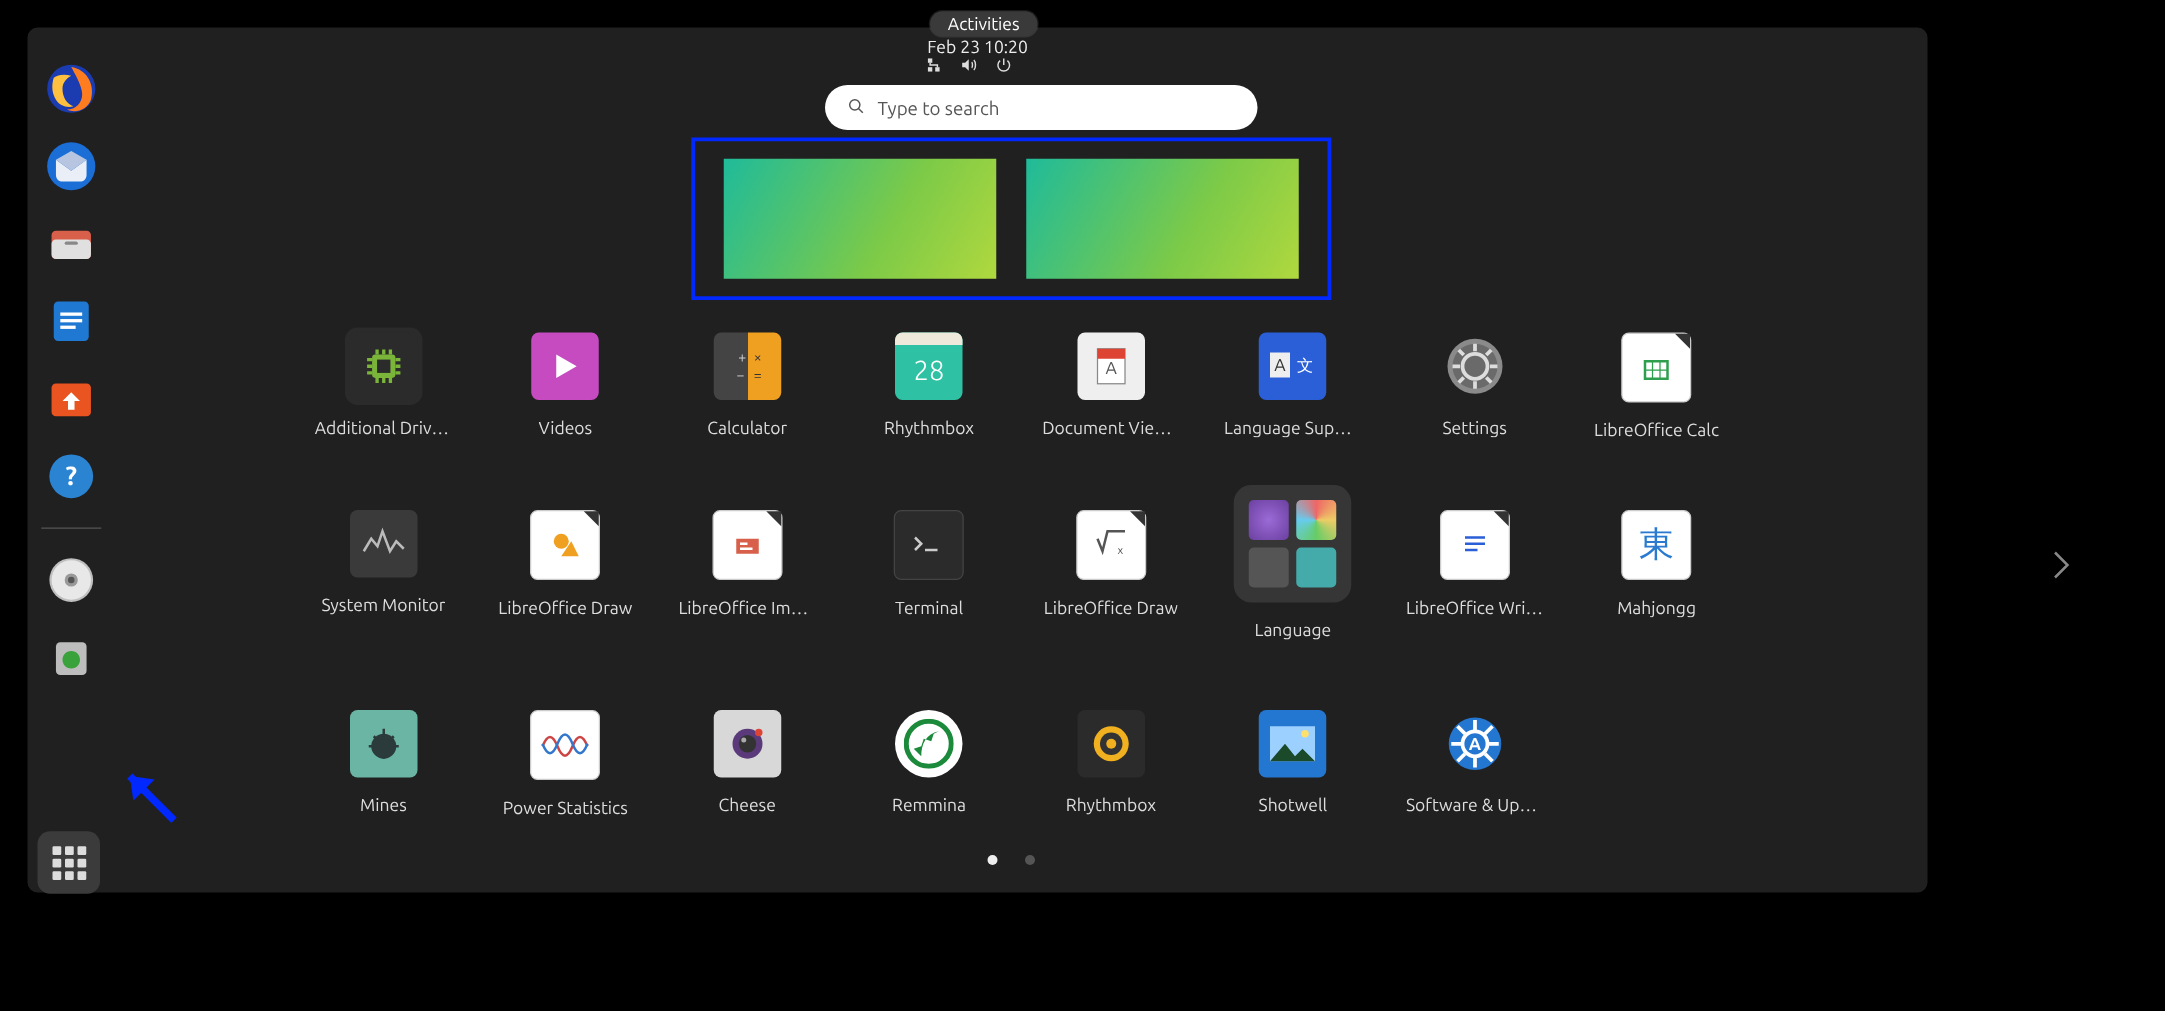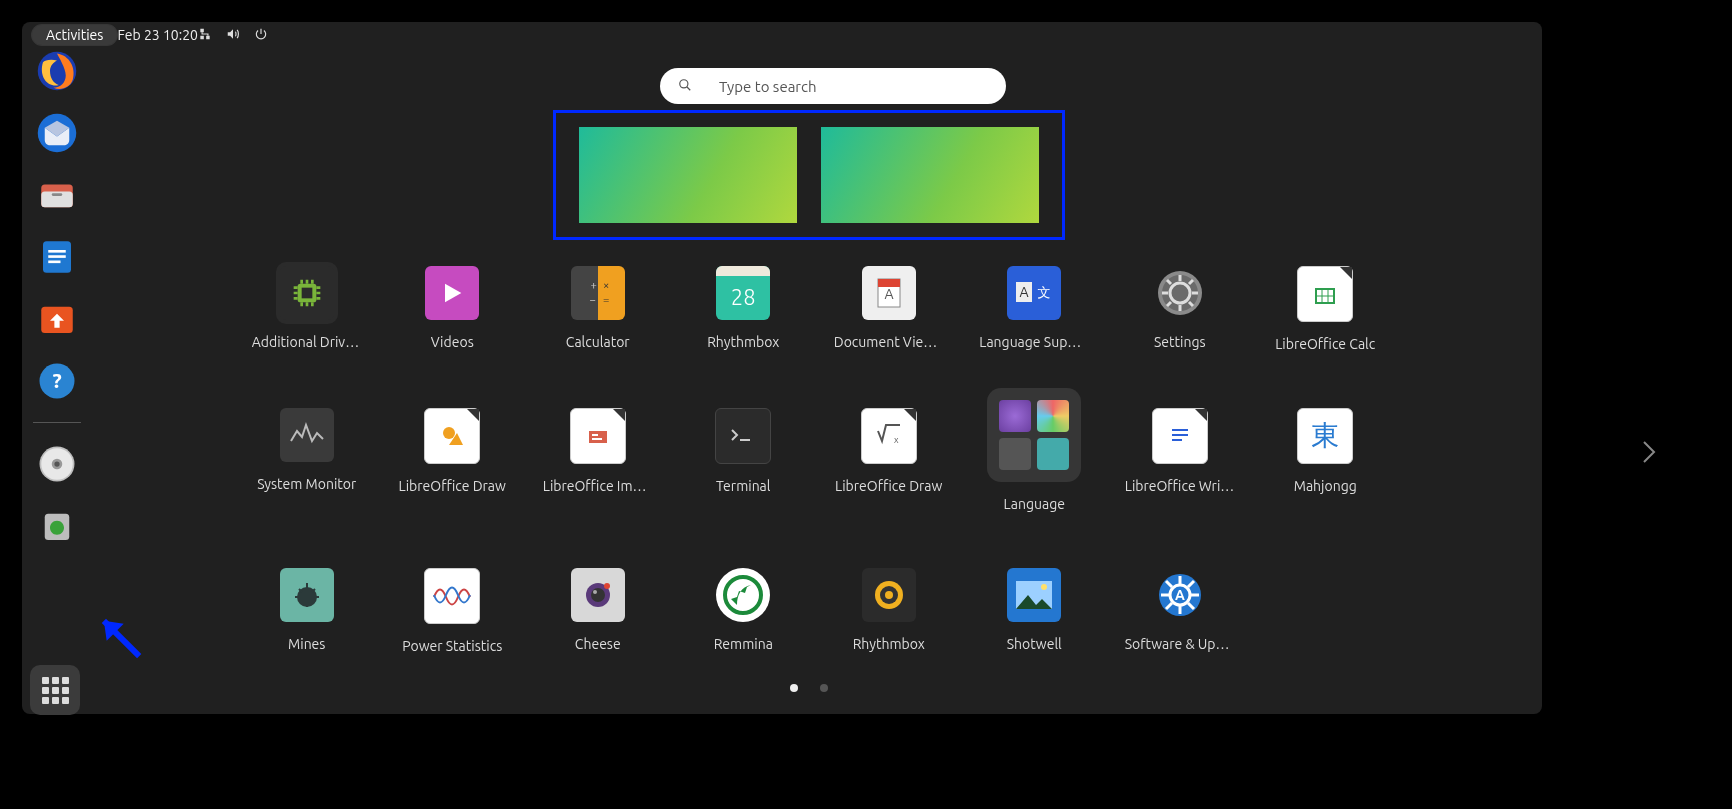--- a/index.html
+++ b/index.html
@@ -25,23 +25,24 @@
   }
   
   .topbar {
     position: absolute;
     left: 22px;
     top: 22px;
     width: 1520px;
     height: 26px;
     display: flex;
     align-items: center;
-    justify-content: flex-start;
+    justify-content: center;
     font-size: 14px;
     color: #ddd;
+    flex-direction: column;
   }
   .activities {
     background: #3a3a3a;
     border-radius: 14px;
     padding: 2px 14px;
     margin-left: 10px;
     font-size: 14px;
     color: #fff;
     display: inline-block;
     box-shadow: 0 0 0 1px rgba(255,255,255,0.1);
@@ -114,21 +115,21 @@
   .search {
     position: absolute;
     left: 660px;
     top: 68px;
     width: 310px;
     height: 36px;
     background: #fff;
     border-radius: 20px;
     display: flex;
     align-items: center;
-    gap: 27px;
+    gap: 10px;
     padding: 0 18px;
     color: #555;
     font-size: 15px;
   }
   .search svg { fill: #555; }
   
   .workspaces {
     position: absolute;
     left: 553px;
     top: 110px;

